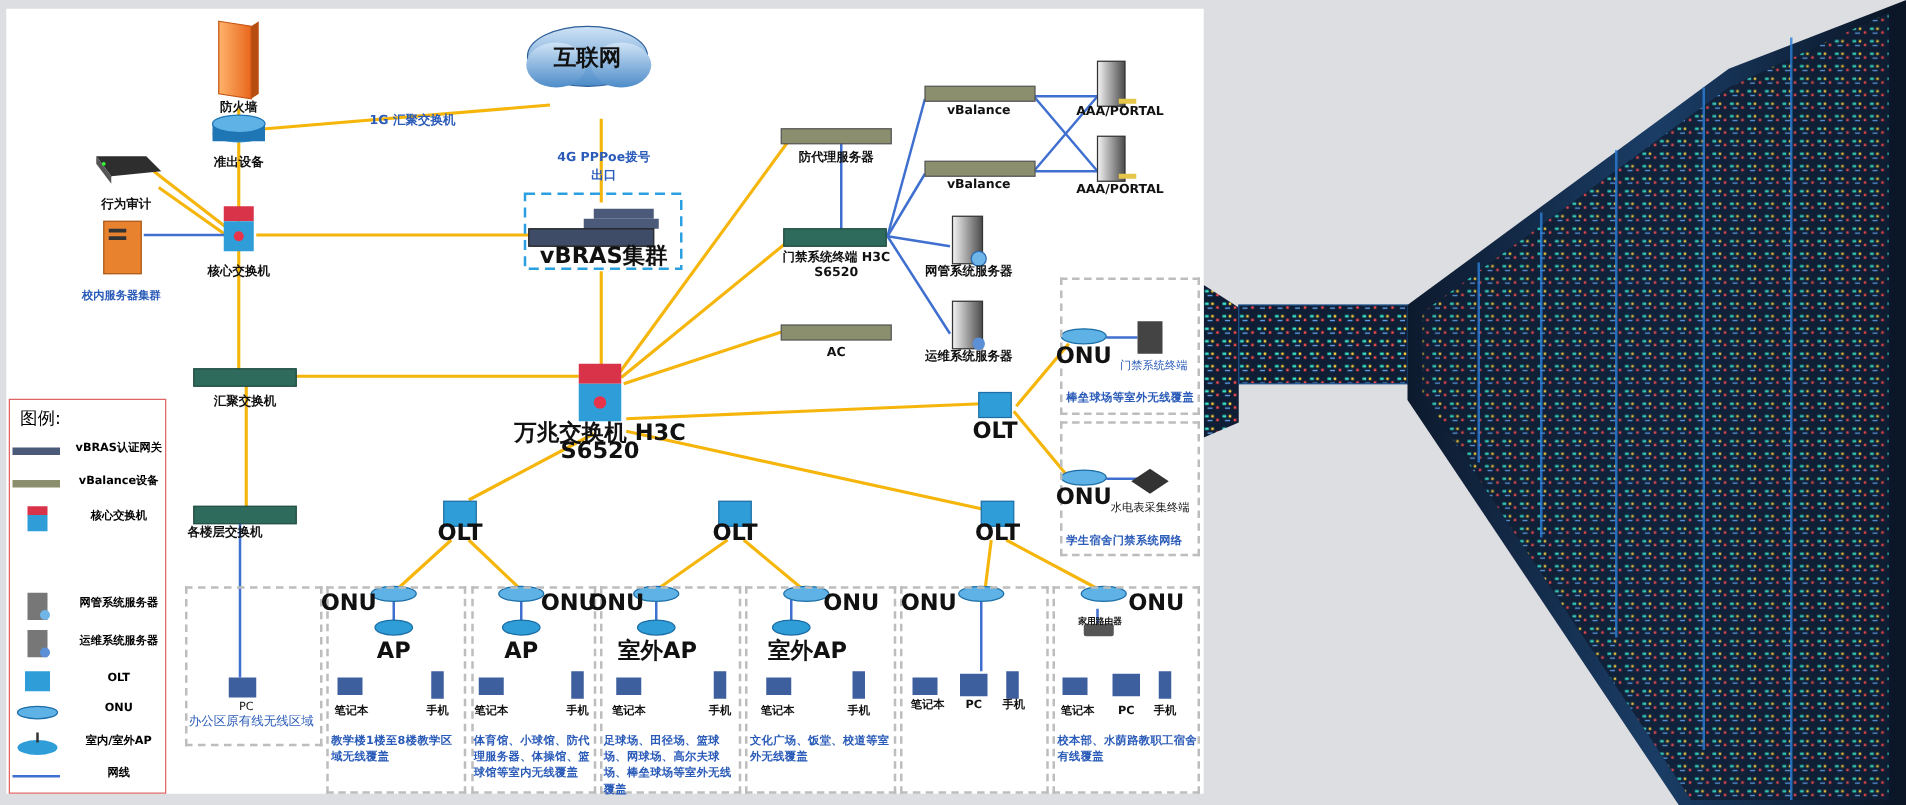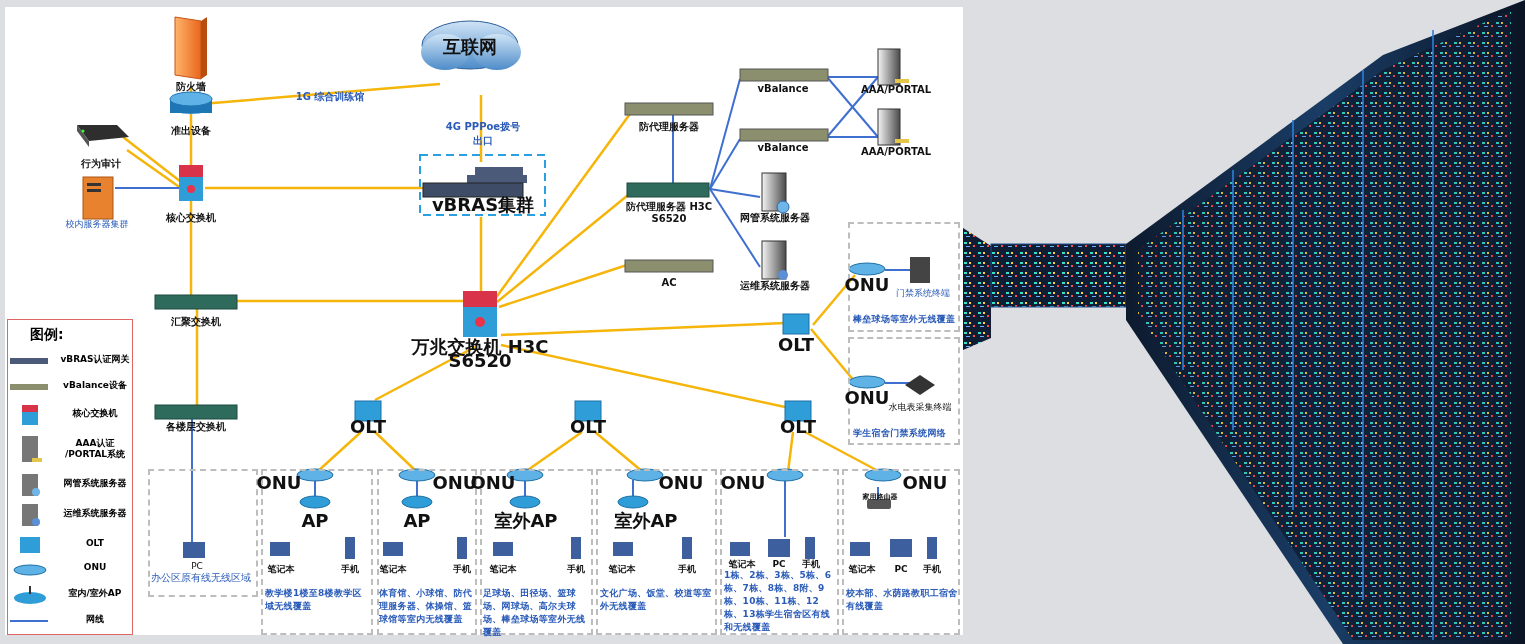--- a/index.html
+++ b/index.html
@@ -6,21 +6,21 @@
   body{width:1525px;height:644px;background:#dddee2;position:relative;overflow:hidden;font-family:"DejaVu Sans",sans-serif;}
   #diagram{position:absolute;left:5px;top:7px;width:958px;height:628px;background:#ffffff;}
   #diagram svg{position:absolute;left:0;top:0;}
   .lbl{position:absolute;font-size:10px;font-weight:bold;color:#111;white-space:nowrap;transform:translateX(-50%);text-align:center;line-height:12px;}
   .lbl.big{font-size:18px;line-height:15px;}
   .lbl.blue{color:#2a5bb8;}
   .lbl.small{font-size:9px;font-weight:bold;}
   .note{position:absolute;font-size:9px;color:#2a5bb8;font-weight:bold;line-height:13px;letter-spacing:0.3px;}
   .dashbox{position:absolute;border:2px dashed #bdbdbd;box-sizing:border-box;}
   #legend{position:absolute;left:2px;top:312px;width:126px;height:316px;border:1px solid #e06666;box-sizing:border-box;background:#fff;}
-  #legend .title{position:absolute;left:8px;top:6px;font-size:14px;font-weight:bold;margin-left:14px;}
+  #legend .title{position:absolute;left:8px;top:6px;font-size:14px;font-weight:normal;}
   .leg-row{position:absolute;left:0;width:126px;height:26px;}
   .leg-row .ic{position:absolute;left:6px;top:2px;width:42px;height:22px;}
   .leg-row .tx{position:absolute;left:50px;right:2px;top:4px;font-size:9px;font-weight:bold;text-align:center;line-height:11px;}
   #photo{position:absolute;left:963px;top:0;width:562px;height:644px;}
 </style>
 </head>
 <body>
 
 <div id="diagram">
   <svg width="958" height="628">
@@ -234,39 +234,39 @@
   <div class="dashbox" style="left:475px;top:462px;width:113px;height:166px"></div>
   <div class="dashbox" style="left:591px;top:462px;width:121px;height:166px"></div>
   <div class="dashbox" style="left:715px;top:462px;width:119px;height:166px"></div>
   <div class="dashbox" style="left:837px;top:462px;width:118px;height:166px"></div>
   <div class="dashbox" style="left:843px;top:215px;width:112px;height:110px"></div>
   <div class="dashbox" style="left:843px;top:330px;width:112px;height:108px"></div>
 
   <div class="lbl" style="left:186px;top:74px">防火墙</div>
   <div class="lbl" style="left:186px;top:118px">准出设备</div>
   <div class="lbl" style="left:96px;top:151px">行为审计</div>
-  <div class="lbl blue" style="left:92px;top:211px;font-weight:normal;font-size:9px">校内服务器集群</div>
+  <div class="lbl blue" style="left:92px;top:224px;font-weight:bold;font-size:9px">校内服务器集群</div>
   <div class="lbl" style="left:186px;top:205px">核心交换机</div>
   <div class="lbl big" style="left:465px;top:32px;font-family:'DejaVu Serif',serif">互联网</div>
-  <div class="lbl blue" style="left:325px;top:84px">1G 综合训练馆</div>
+  <div class="lbl blue" style="left:325px;top:84px">1G 汇聚交换机</div>
   <div class="lbl blue" style="left:478px;top:114px">4G PPPoe拨号</div>
   <div class="lbl blue" style="left:478px;top:128px">出口</div>
   <div class="lbl big" style="left:478px;top:190px">vBRAS集群</div>
   <div class="lbl" style="left:664px;top:114px">防代理服务器</div>
-  <div class="lbl" style="left:664px;top:194px">防代理服务器 H3C</div>
+  <div class="lbl" style="left:664px;top:194px">门禁系统终端 H3C</div>
   <div class="lbl" style="left:664px;top:206px">S6520</div>
   <div class="lbl" style="left:664px;top:270px">AC</div>
   <div class="lbl" style="left:778px;top:76px">vBalance</div>
   <div class="lbl" style="left:778px;top:135px">vBalance</div>
   <div class="lbl" style="left:891px;top:77px">AAA/PORTAL</div>
   <div class="lbl" style="left:891px;top:139px">AAA/PORTAL</div>
   <div class="lbl" style="left:770px;top:205px">网管系统服务器</div>
   <div class="lbl" style="left:770px;top:273px">运维系统服务器</div>
   <div class="lbl" style="left:191px;top:309px">汇聚交换机</div>
-  <div class="lbl" style="left:191px;top:414px">各楼层交换机</div>
+  <div class="lbl" style="left:175px;top:414px">各楼层交换机</div>
   <div class="lbl big" style="left:475px;top:332px">万兆交换机 H3C</div>
   <div class="lbl big" style="left:475px;top:346px">S6520</div>
   <div class="lbl big" style="left:791px;top:330px">OLT</div>
   <div class="lbl big" style="left:363px;top:412px">OLT</div>
   <div class="lbl big" style="left:583px;top:412px">OLT</div>
   <div class="lbl big" style="left:793px;top:412px">OLT</div>
 
   <div class="lbl big" style="left:862px;top:270px">ONU</div>
   <div class="lbl blue small" style="left:918px;top:280px;font-weight:normal">门禁系统终端</div>
   <div class="note" style="left:848px;top:306px">棒垒球场等室外无线覆盖</div>
@@ -298,21 +298,20 @@
   <div class="lbl big" style="left:676px;top:468px">ONU</div>
   <div class="lbl big" style="left:641px;top:506px">室外AP</div>
   <div class="lbl small" style="left:617px;top:556px">笔记本</div>
   <div class="lbl small" style="left:682px;top:556px">手机</div>
   <div class="note" style="left:595px;top:580px;width:114px">文化广场、饭堂、校道等室外无线覆盖</div>
 
   <div class="lbl big" style="left:738px;top:468px">ONU</div>
   <div class="lbl small" style="left:737px;top:551px">笔记本</div>
   <div class="lbl small" style="left:774px;top:551px">PC</div>
   <div class="lbl small" style="left:806px;top:551px">手机</div>
-  <div class="note" style="left:719px;top:562px;width:112px">1栋、2栋、3栋、5栋、6栋、7栋、8栋、8附、9栋、10栋、11栋、12栋、13栋学生宿舍区有线和无线覆盖</div>
 
   <div class="lbl big" style="left:920px;top:468px">ONU</div>
   <div class="lbl small" style="left:875px;top:484px;font-size:7px">家用路由器</div>
   <div class="lbl small" style="left:857px;top:556px">笔记本</div>
   <div class="lbl small" style="left:896px;top:556px">PC</div>
   <div class="lbl small" style="left:927px;top:556px">手机</div>
   <div class="note" style="left:841px;top:580px;width:112px">校本部、水荫路教职工宿舍有线覆盖</div>
 
   <div id="legend">
     <div class="title">图例:</div>
@@ -327,27 +326,20 @@
           <rect x="2" y="8" width="38" height="6" fill="#8b8f6e"></rect>
         </svg>
       <div class="tx">vBalance设备</div>
     </div>
     <div class="leg-row" style="top:84px">
       <svg class="ic">
           <rect x="14" y="1" width="16" height="7" fill="#d9334a"></rect>
           <rect x="14" y="8" width="16" height="13" fill="#2f9ed8"></rect>
         </svg>
       <div class="tx">核心交换机</div>
-    </div>
-    <div class="leg-row" style="top:114px;height:34px">
-      <svg class="ic" style="height:30px">
-          <rect x="14" y="2" width="16" height="26" fill="#777"></rect>
-          <rect x="24" y="24" width="10" height="4" fill="#e3c64a"></rect>
-        </svg>
-      <div class="tx">AAA认证 /PORTAL系统</div>
     </div>
     <div class="leg-row" style="top:154px">
       <svg class="ic">
           <rect x="14" y="0" width="16" height="22" fill="#777"></rect>
           <circle cx="28" cy="18" r="4" fill="#6fb5e8"></circle>
         </svg>
       <div class="tx">网管系统服务器</div>
     </div>
     <div class="leg-row" style="top:184px">
       <svg class="ic">

